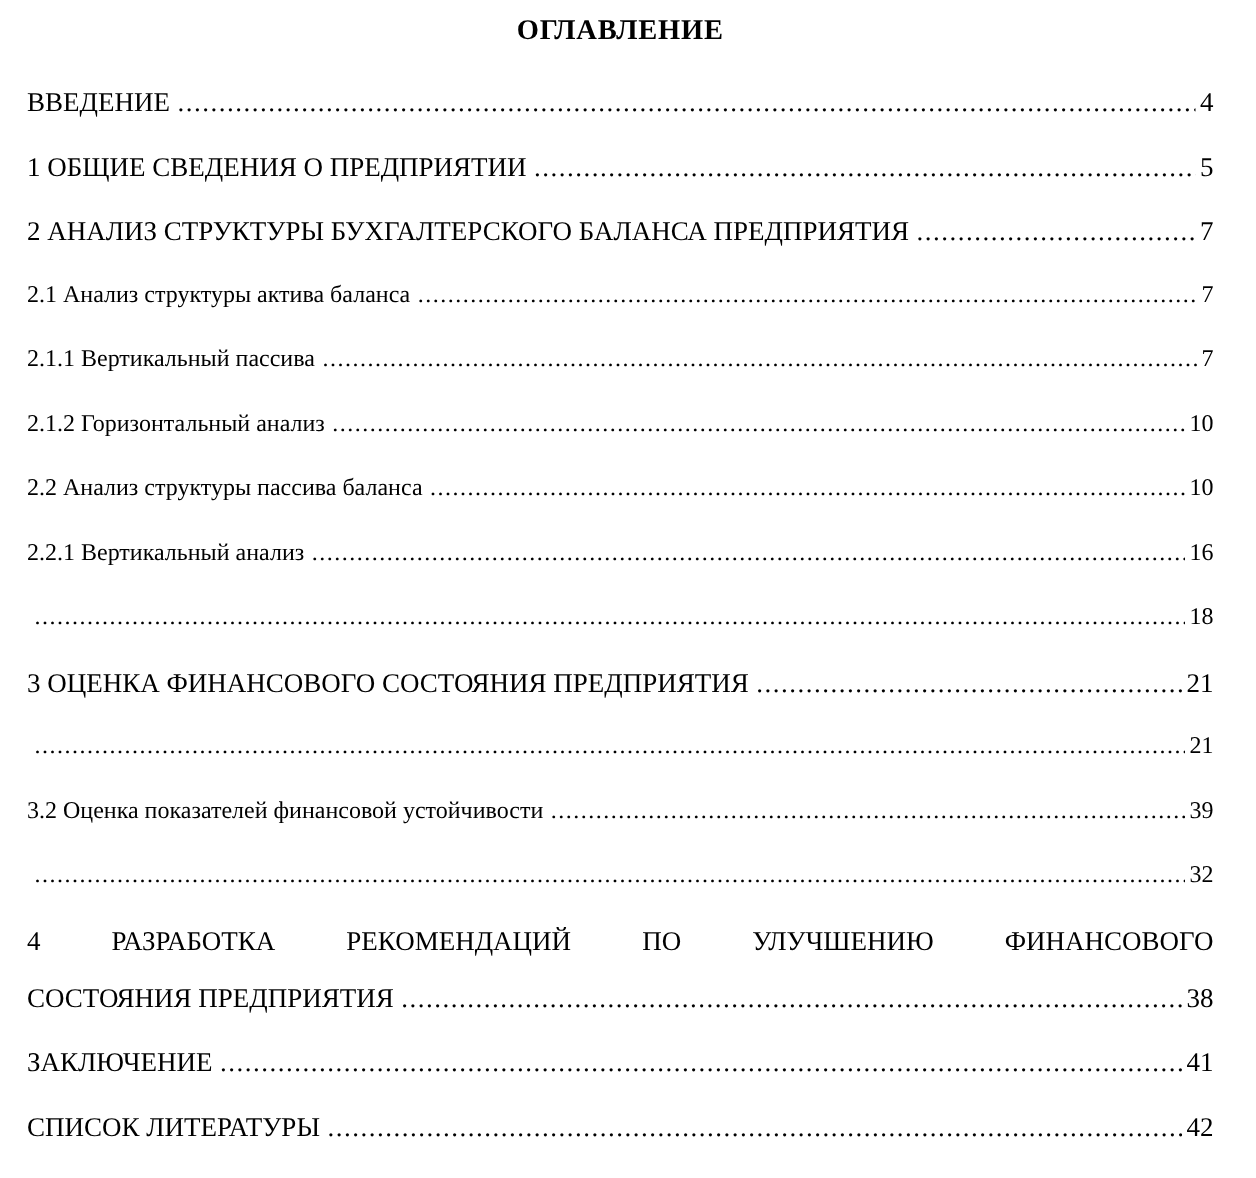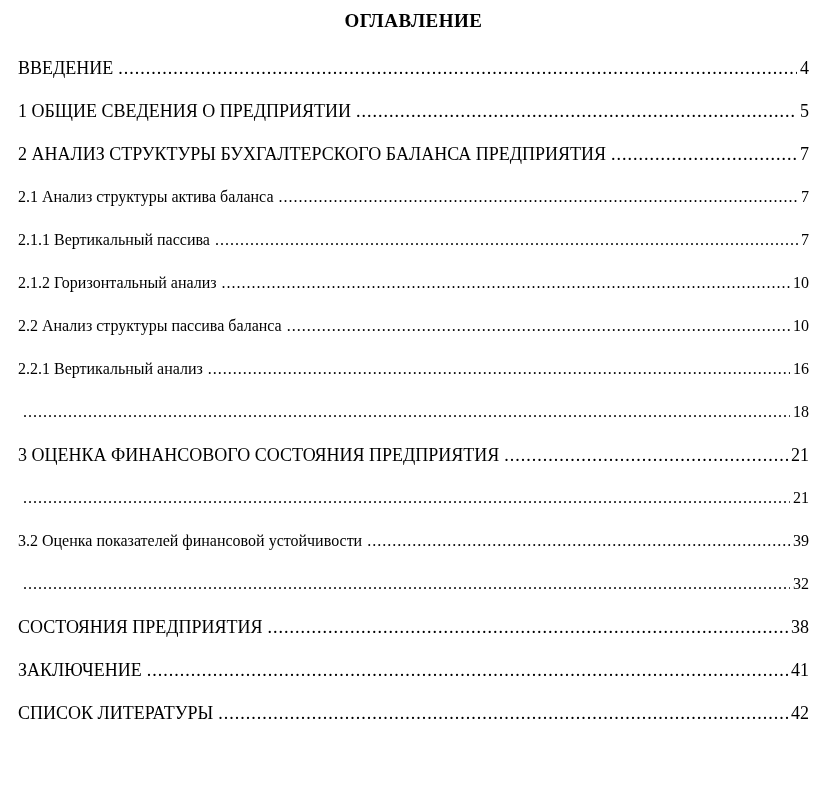--- a/index.html
+++ b/index.html
@@ -124,20 +124,21 @@
       <span class="leader">............................................................................................................................................................................................................................................................................................................</span>
       <span class="pg">39</span>
   </div>
 
   <div class="toc-row toc-entry lvl2">
       <span class="leader">............................................................................................................................................................................................................................................................................................................</span>
       <span class="pg">32</span>
   </div>
 
   <div class="toc-entry lvl1">
+    <div class="wrap-line1">4 РАЗРАБОТКА РЕКОМЕНДАЦИЙ ПО УЛУЧШЕНИЮ ФИНАНСОВОГО</div>
     <div class="toc-row lvl1">
       <span class="lbl">СОСТОЯНИЯ ПРЕДПРИЯТИЯ</span>
         <span class="leader">............................................................................................................................................................................................................................................................................................................</span>
         <span class="pg">38</span>
     </div>
   </div>
 
   <div class="toc-row toc-entry lvl1">
     <span class="lbl">ЗАКЛЮЧЕНИЕ</span>
       <span class="leader">............................................................................................................................................................................................................................................................................................................</span>

